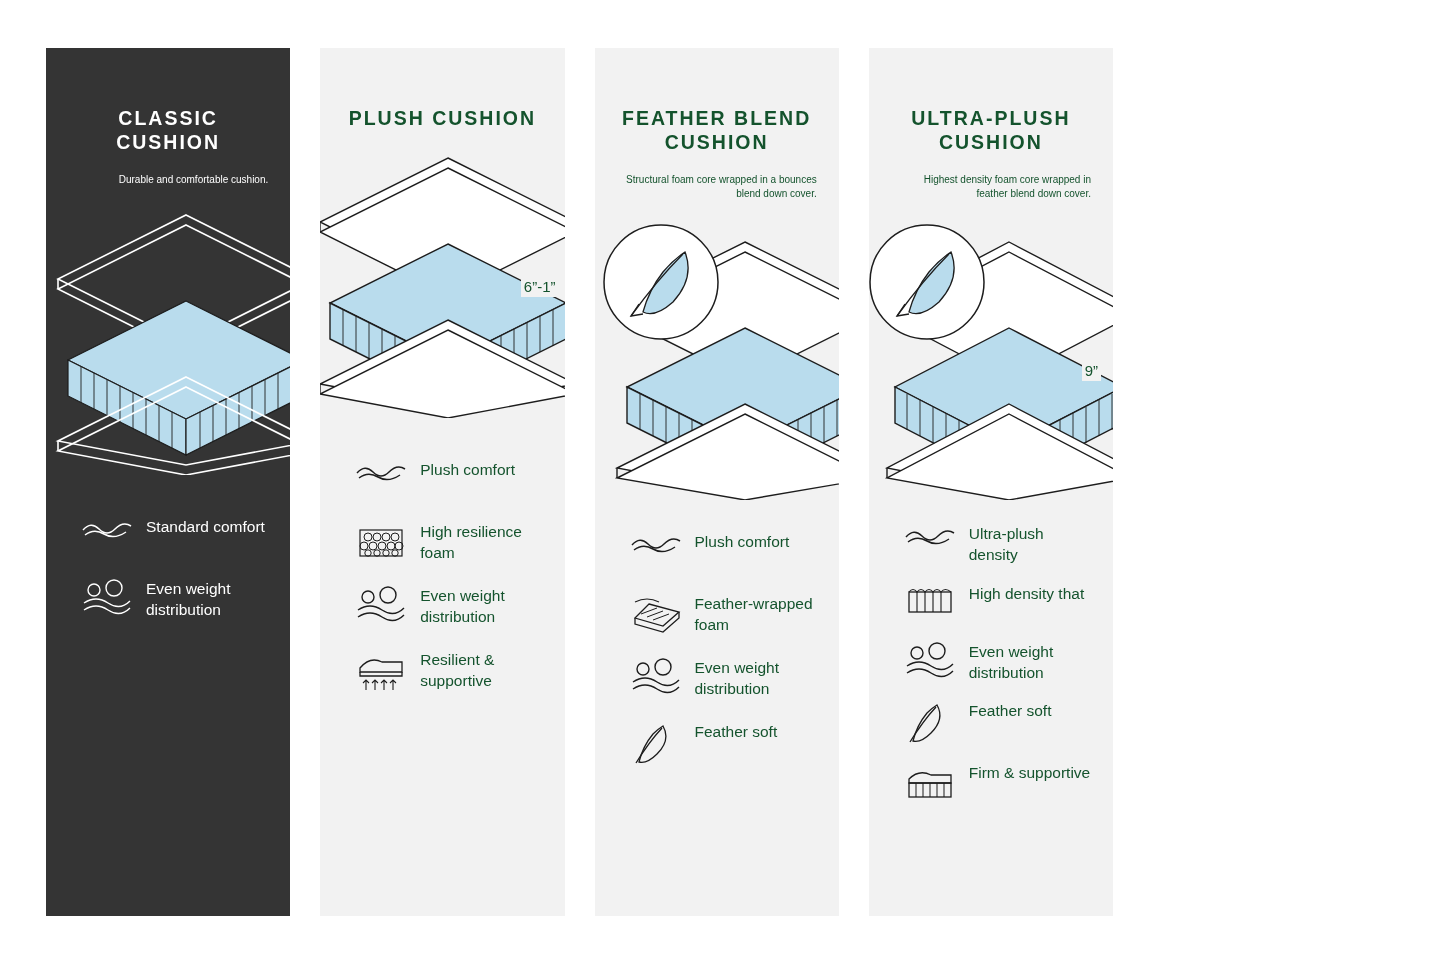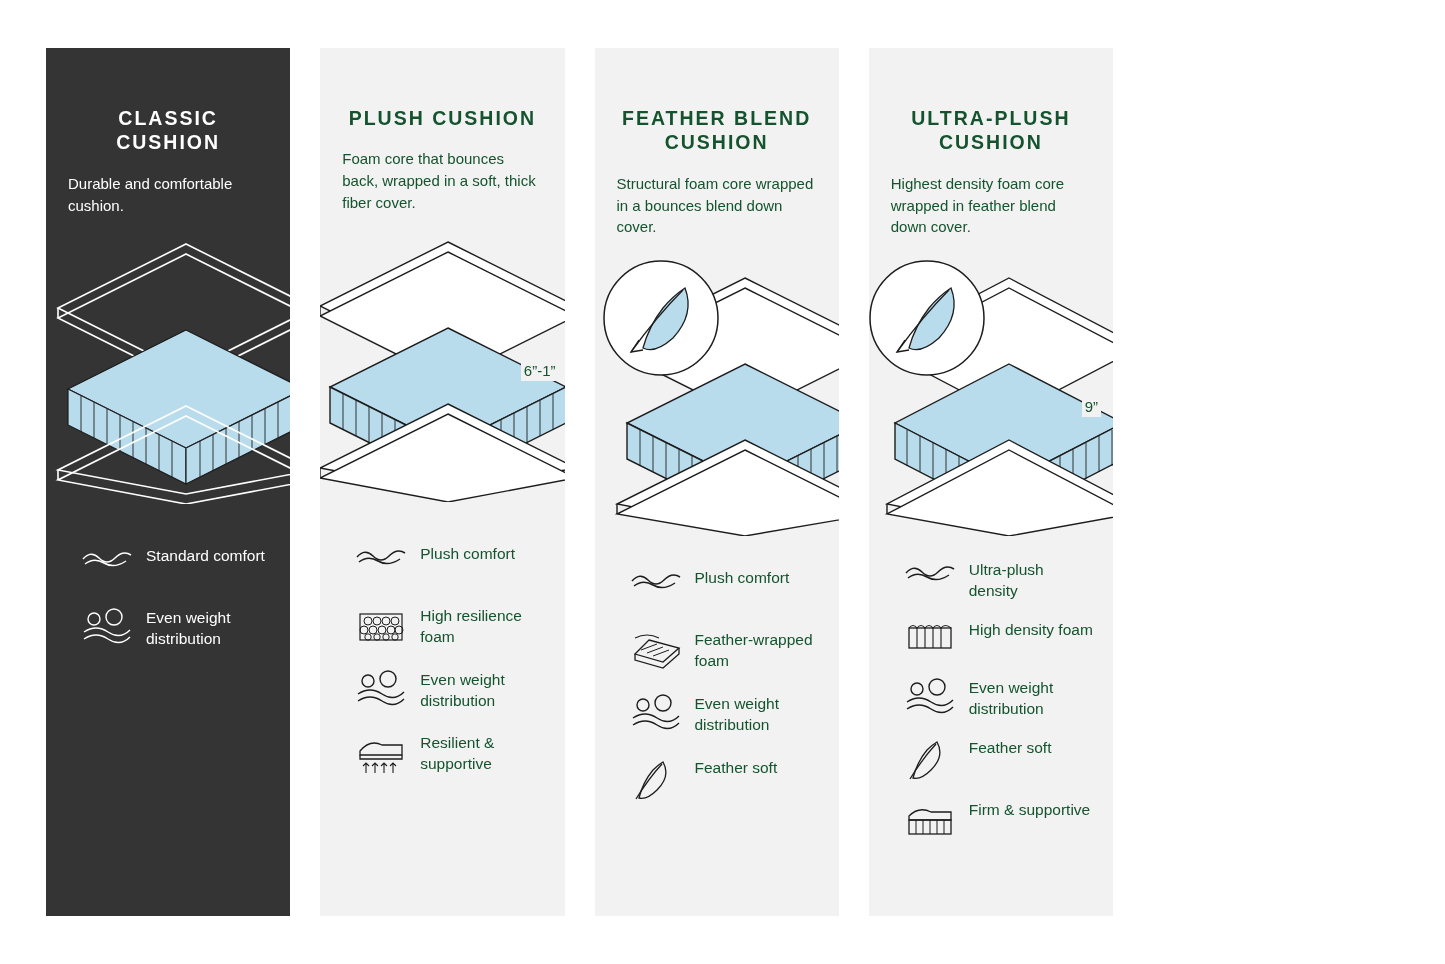--- a/index.html
+++ b/index.html
@@ -40,22 +40,22 @@
   .card-title {
     text-align: center;
     font-size: 19.5px;
     font-weight: bold;
     letter-spacing: 2.0px;
     line-height: 1.25;
     margin: 58px 26px 0 26px;
     text-transform: uppercase;
   }
   .card-desc {
-    text-align: left;
-    font-size: 15px;
+    text-align: right;
+    font-size: 10px;
     line-height: 1.45;
     margin: 18px 22px 0 22px;
     font-weight: normal;
   }
   .diagram-area {
     position: relative;
     height: 290px;
     margin-top: 18px;
   }
   .diagram-area svg { display: block; margin: 0 auto; }
@@ -152,21 +152,20 @@
               <path d="M4 31 Q16 23 28 31 T50 29"></path>
             </svg>
           </span>
           <span class="flabel">Even weight distribution</span>
         </div>
       </div>
     </div>
 
     <div class="card light">
       <div class="card-title">PLUSH CUSHION</div>
-      <div class="card-desc">Foam core that bounces back, wrapped in a soft, thick fiber cover.</div>
 
       <div class="diagram-area">
         <svg width="300" height="270" viewBox="0 0 300 270" fill="none" stroke="#1d1d1d" stroke-width="1.4">
           <polygon points="128,10 256,74 128,138 0,74" fill="#ffffff"></polygon>
           <polygon points="128,20 256,84 128,148 0,84" fill="#ffffff"></polygon>
           <line x1="0" y1="74" x2="0" y2="84"></line>
           <line x1="256" y1="74" x2="256" y2="84"></line>
           <line x1="128" y1="138" x2="128" y2="148"></line>
           <polygon points="128,96 246,155 128,214 10,155" fill="#b9dced"></polygon>
           <polygon points="10,155 128,214 128,250 10,191" fill="#b9dced"></polygon>
@@ -411,21 +410,21 @@
           <span class="flabel">Ultra-plush density</span>
         </div>
         <div class="feature" style="margin-bottom:18px;">
           <span class="ficon">
             <svg width="54" height="34" viewBox="0 0 54 34" fill="none" stroke="#1d1d1d" stroke-width="1.3">
               <rect x="6" y="8" width="42" height="20"></rect>
               <path d="M14 8 L14 28 M22 8 L22 28 M30 8 L30 28 M38 8 L38 28" stroke-width="1.1"></path>
               <path d="M6 8 Q10 3 14 8 Q18 3 22 8 Q26 3 30 8 Q34 3 38 8 Q42 3 48 8" stroke-width="1.1"></path>
             </svg>
           </span>
-          <span class="flabel">High density foam</span>
+          <span class="flabel">High density that</span>
         </div>
         <div class="feature" style="margin-bottom:18px;">
           <span class="ficon">
             <svg width="54" height="40" viewBox="0 0 54 40" fill="none" stroke="#1d1d1d" stroke-width="1.4">
               <circle cx="14" cy="11" r="6"></circle>
               <circle cx="34" cy="9" r="8"></circle>
               <path d="M4 24 Q16 16 28 24 T50 22"></path>
               <path d="M4 31 Q16 23 28 31 T50 29"></path>
             </svg>
           </span>

